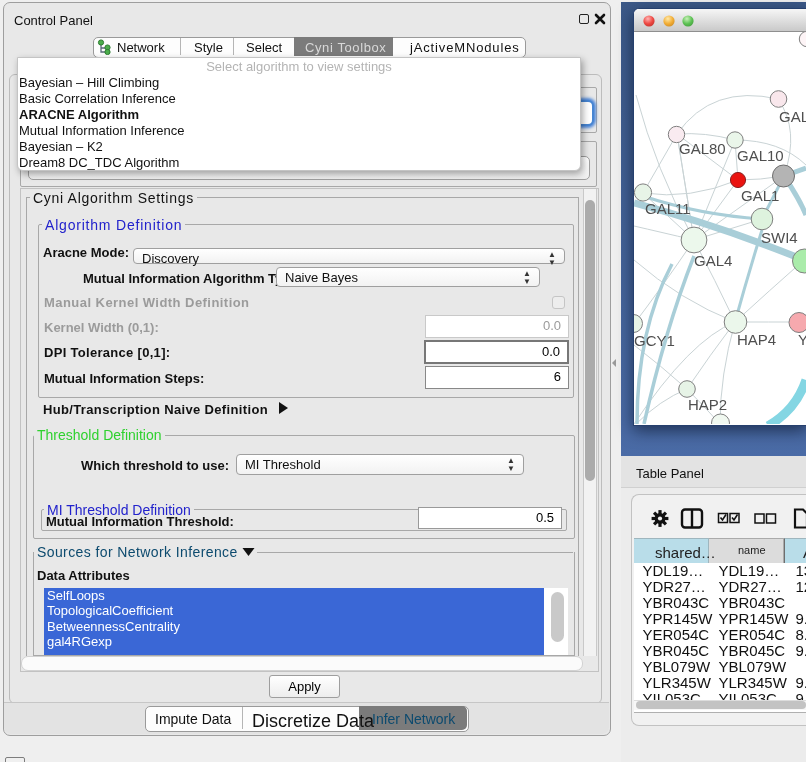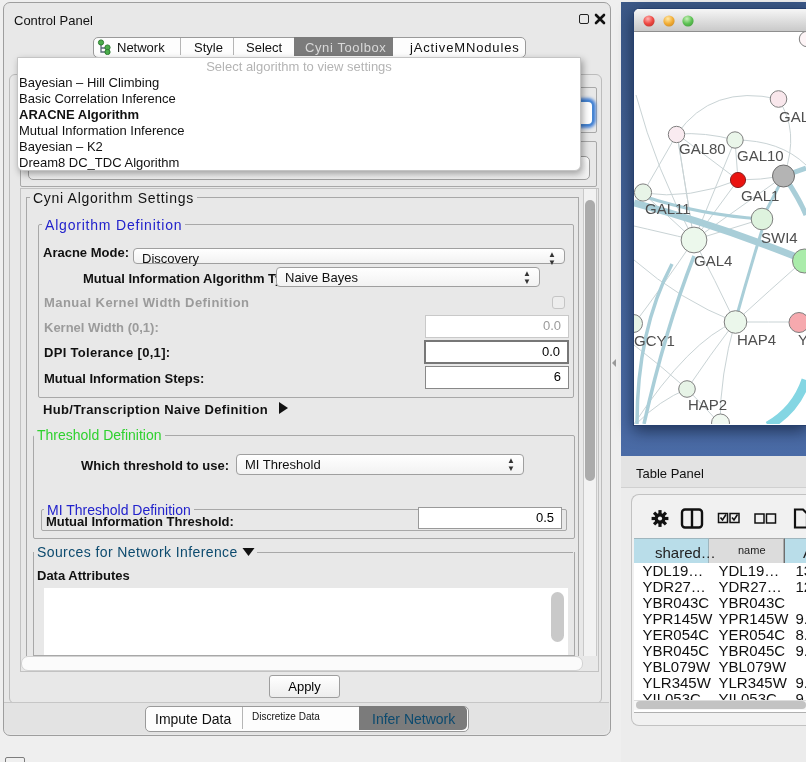--- a/index.html
+++ b/index.html
@@ -99,31 +99,32 @@
 
 <div class="abs" style="left:33px;top:552px;width:540px;height:103px;border:1px solid #a8a8a8;border-top:none;"></div>
 <div class="abs" style="left:33px;top:552px;width:540px;height:1px;background:#a8a8a8;"></div>
 <div class="gt" style="left:34px;top:545px;color:#0c4a6e;letter-spacing:0.4px;">Sources for Network Inference</div>
 <svg class="abs" style="left:240px;top:547px;background:#e8e8e8;" width="17" height="10" viewBox="-1.5 0 17 10">
  <path d="M1 1 L13 1 L7 9 Z" fill="#111"></path>
 </svg>
 <div class="blbl" style="left:37px;top:568px;">Data Attributes</div>
 
 <div class="abs" style="left:44px;top:588px;width:524px;height:67px;background:#fff;"></div>
+<div class="abs" style="left:44px;top:588px;width:500px;height:67px;background:#3a67d6;color:#fff;font-size:13px;line-height:15.4px;padding-left:3px;overflow:hidden;box-sizing:border-box;">SelfLoops<br>TopologicalCoefficient<br>BetweennessCentrality<br>gal4RGexp</div>
 <div class="abs" style="left:551px;top:592px;width:13px;height:50px;background:#c9c9c9;border-radius:7px;"></div>
 
 <div class="abs" style="left:269px;top:675px;width:69px;height:21px;background:linear-gradient(#ffffff,#ededed);border:1px solid #9e9e9e;border-radius:3px;text-align:center;font-size:13px;line-height:21px;">Apply</div>
 
 <div class="abs" style="left:4px;top:702px;width:605px;height:1px;background:#c6c6c6;"></div>
 <div class="abs" style="left:4px;top:703px;width:605px;height:31px;background:#e3e3e3;border-radius:0 0 7px 7px;"></div>
 <div class="abs" style="left:145px;top:706px;width:322px;height:24px;background:#fdfdfd;border:1px solid #9a9a9a;border-radius:5px;"></div>
 <div class="abs" style="left:242px;top:707px;width:1px;height:22px;background:#b5b5b5;"></div>
 <div class="abs" style="left:359px;top:706px;width:108px;height:24px;background:#7b7b7b;border-radius:0 5px 5px 0;"></div>
 <div class="blbl" style="left:155px;top:711px;font-weight:normal;font-size:14px;">Impute Data</div>
-<div class="blbl" style="left:252px;top:711px;font-weight:normal;font-size:10px;">Discretize Data</div>
+<div class="blbl" style="left:252px;top:711px;font-weight:normal;font-size:18px;">Discretize Data</div>
 <div class="blbl" style="left:372px;top:711px;font-weight:normal;font-size:14px;color:#0c4a6e;">Infer Network</div>
 
 <div class="abs" style="left:5px;top:757px;width:18px;height:12px;background:#f0f0f0;border:1.5px solid #7d7d7d;border-radius:2px;"></div>
 
 <svg class="abs" style="left:611px;top:358px;" width="6" height="10" viewBox="0 0 6 10">
  <path d="M5 1 L1 5 L5 9 Z" fill="#9a9a9a"></path>
 </svg>
 
 <div class="abs" style="left:17px;top:57px;width:564px;height:114px;box-sizing:border-box;background:#fff;border:1px solid #c4c4c4;border-radius:0 0 6px 6px;box-shadow:2px 3px 7px rgba(0,0,0,0.35);"></div>
 <div class="abs" style="left:17px;top:59px;width:564px;text-align:center;font-size:13px;color:#b4b4b4;">Select algorithm to view settings</div>

